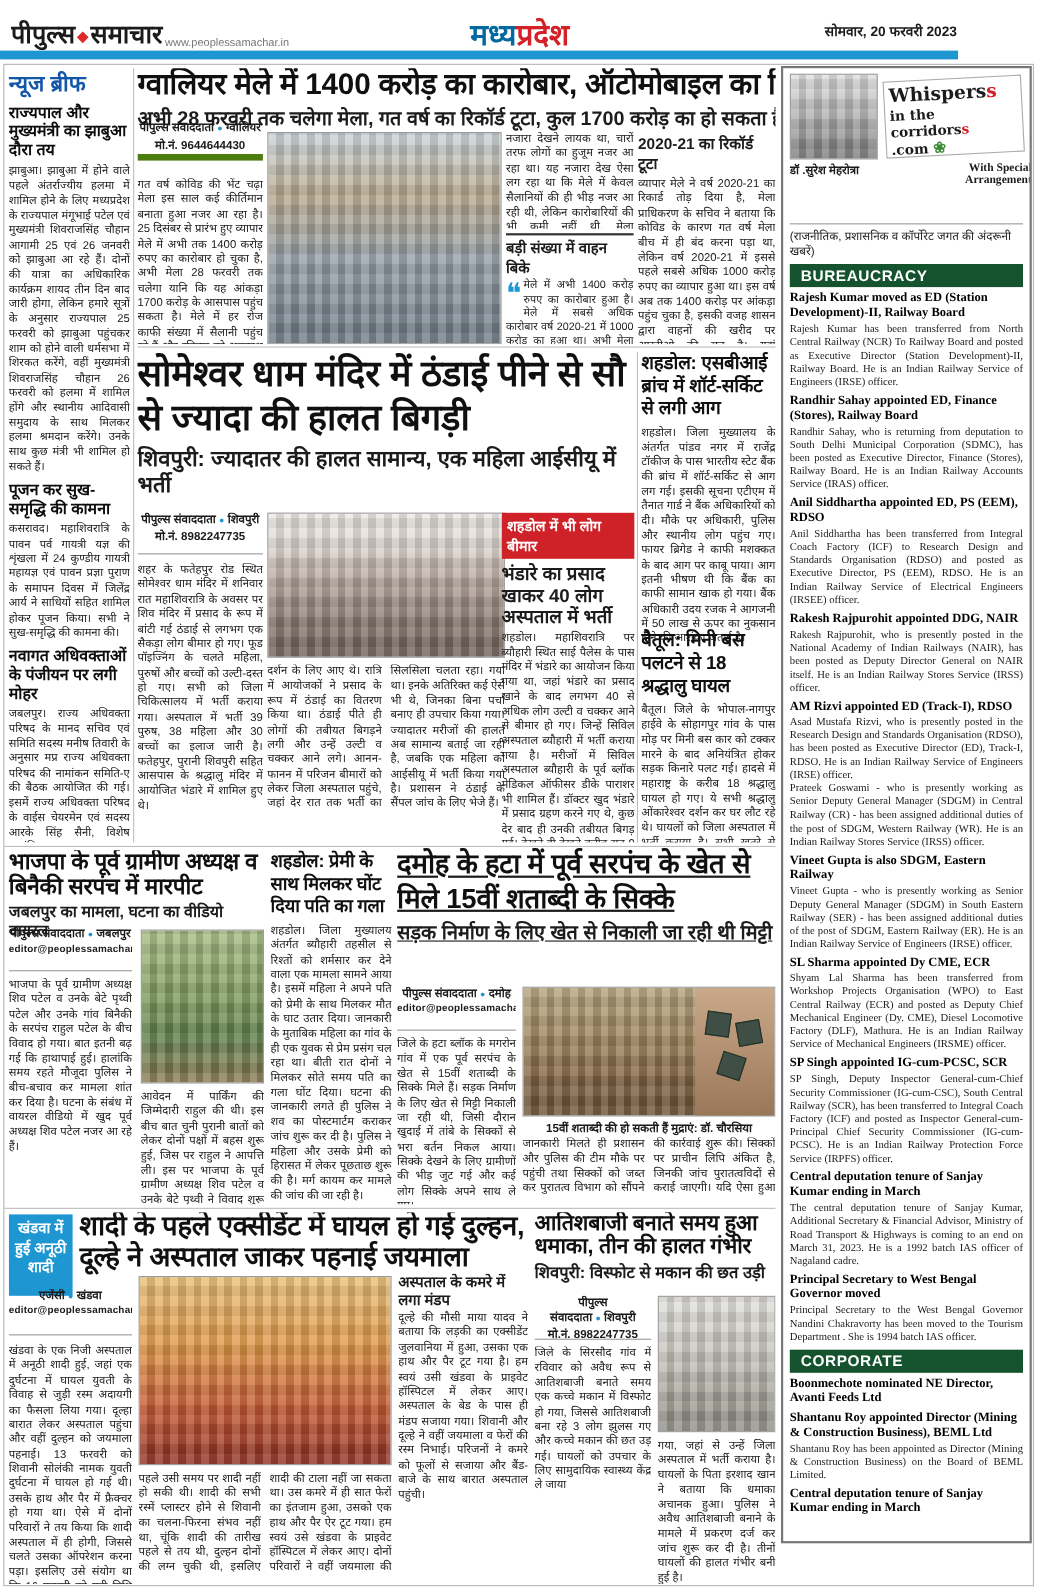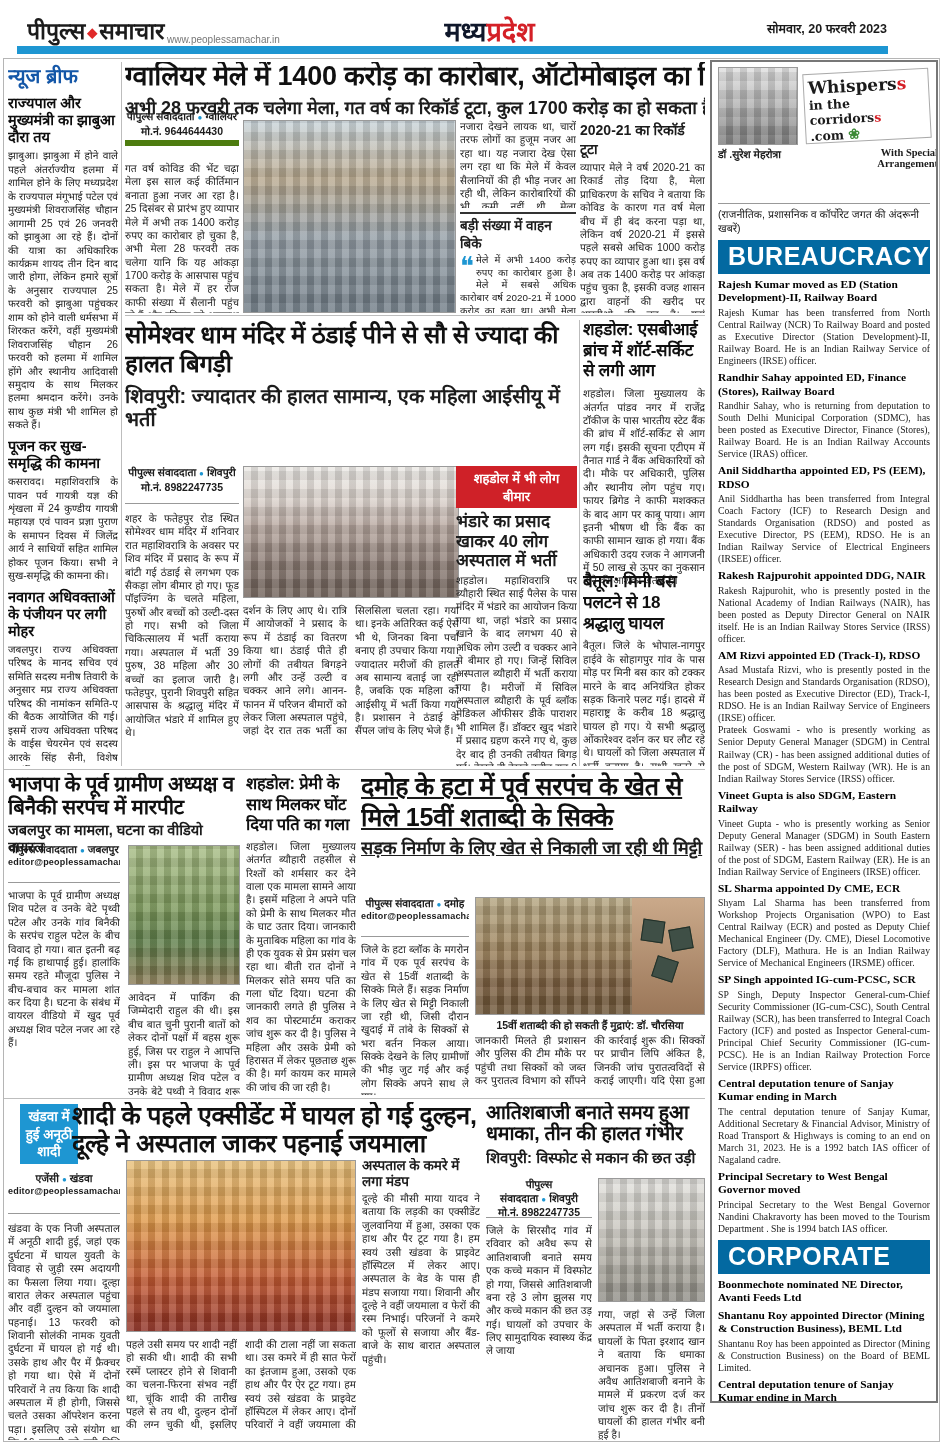--- a/index.html
+++ b/index.html
@@ -24,37 +24,37 @@
   .ph-hosp { background:linear-gradient(180deg,#e2e1dd 0%,#c6c3bb 45%,#a09d94 80%,#8f8d86 100%); }
   .ph-portrait { background:linear-gradient(180deg,#e0e0e0 0%,#b5b5b5 45%,#7a7a7a 100%); }
   .ph-texture { position:absolute; inset:0;
     background:repeating-linear-gradient(90deg, rgba(255,255,255,0.14) 0 7px, rgba(0,0,0,0.10) 7px 14px),
                repeating-linear-gradient(0deg, rgba(255,255,255,0.06) 0 9px, rgba(0,0,0,0.07) 9px 18px); }
   .coin { position:absolute; width:22px; height:22px; background:#3f4f46; border:1px solid #223028; transform:rotate(8deg); }
   .quote-box { border-top:2px solid #333; }
   .quote-mark { color:#1e96d2; font-size:26px; line-height:1; font-family:"Liberation Serif", serif; }
   .w-item h4 { font-family:"Liberation Serif", serif; font-size:11.4px; line-height:1.18; color:#000; margin:4px 0 2px; }
   .w-item p  { font-family:"Liberation Serif", serif; font-size:9.7px; line-height:1.24; text-align:justify; color:#1a1a1a; }
-  .w-band { background:#0369a1; color:#fff; font-weight:bold; font-size:25px; padding:2px 0 3px 10px; margin:5px 0 2px; letter-spacing:0.5px; }
+  .w-band { background:#14532d; color:#fff; font-weight:bold; font-size:14px; padding:2px 0 3px 10px; margin:5px 0 2px; letter-spacing:0.5px; }
   .brief-t { font-weight:bold; font-size:14.5px; line-height:1.18; margin:6px 0 3px; color:#0d0d0d; }
   .brief-b { font-size:10.2px; line-height:1.32; text-align:justify; }
-  .red-band { background:#cf2128; color:#fff; font-weight:bold; font-size:13px; padding:3px 5px;text-align:center; }
+  .red-band { background:#cf2128; color:#fff; font-weight:bold; font-size:13px; padding:3px 5px; }
   .kicker { background:#1e96d2; color:#fff; font-weight:bold; font-size:13.5px; line-height:1.3; text-align:center; padding:4px 2px; }
   .logo-dia::before { content:"◆"; color:#e02929; font-size:13px; padding:0 2px; position:relative; top:-2px; }
 </style>
 </head>
 <body>
 
-<div class="abs" style="left:17px;top:0;width:871px;height:55px;">
+<div class="abs" style="left:0;top:0;width:871px;height:55px;">
   <div class="abs" style="left:10px;top:14px;width:175px;height:32px;font-size:23px;font-weight:bold;white-space:nowrap;">
     <span>पीपुल्स</span><span class="logo-dia"></span><span>समाचार</span>
   </div>
   <div class="abs" style="left:150px;top:34px;width:160px;font-size:10px;color:#777;">www.peoplessamachar.in</div>
   <div class="abs" style="left:0;top:12px;width:945px;text-align:center;font-size:27px;font-weight:bold;">
-    <span style="color:#0f172a;">मध्य</span><span style="color:#d42027;">प्रदेश</span>
+    <span style="color:#0369a1;">मध्य</span><span style="color:#d42027;">प्रदेश</span>
   </div>
   <div class="abs" style="left:735px;top:20px;width:135px;font-size:12.5px;font-weight:bold;text-align:right;">सोमवार, 20 फरवरी 2023</div>
   <div class="abs" style="left:880px;top:6px;width:38px;height:38px;background:#111;color:#fff;font-size:21px;font-weight:bold;text-align:center;line-height:38px;">08</div>
   <div class="abs" style="left:0;top:46px;width:945px;height:8px;background:#1e96d2;"></div>
 </div>
 
 <div class="abs" style="left:3px;top:58px;width:937px;height:1384px;border:1px solid #b5b5b5;"></div>
 
 <div class="abs" style="left:8px;top:62px;width:110px;height:704px;">
   <div style="font-size:20px;font-weight:bold;color:#1457a8;margin-bottom:2px;">न्यूज ब्रीफ</div>
@@ -86,21 +86,21 @@
 
   </div>
   <div class="abs" style="left:455px;top:58px;width:125px;height:193px;">
     <div style="font-size:14px;font-weight:bold;margin-bottom:3px;">2020-21 का रिकॉर्ड टूटा</div>
     <div class="bodytxt">व्यापार मेले ने वर्ष 2020-21 का रिकार्ड तोड़ दिया है, मेला प्राधिकरण के सचिव ने बताया कि कोविड के कारण गत वर्ष मेला बीच में ही बंद करना पड़ा था, लेकिन वर्ष 2020-21 में इससे पहले सबसे अधिक 1000 करोड़ रुपए का व्यापार हुआ था। इस वर्ष अब तक 1400 करोड़ पर आंकड़ा पहुंच चुका है, इसकी वजह शासन द्वारा वाहनों की खरीद पर आरटीओ की छूट है। यहां ऑटोमोबाइल सेक्टर में 1100 करोड़, कपड़ा में 100 करोड़, इलेक्ट्रॉनिक में 7 करोड़ फर्नीचर में 40 करोड़ का व्यापार हुआ है।</div>
   </div>
 </div>
 <div class="hline" style="left:125px;top:315px;width:580px;"></div>
 
 <div class="abs" style="left:125px;top:320px;width:452px;height:446px;">
-  <div class="hl" style="font-size:24px;line-height:1.22;">सोमेश्वर धाम मंदिर में ठंडाई पीने से सौ से ज्यादा की हालत बिगड़ी</div>
+  <div class="hl" style="font-size:33px;line-height:1.22;">सोमेश्वर धाम मंदिर में ठंडाई पीने से सौ से ज्यादा की हालत बिगड़ी</div>
   <div class="sub" style="font-size:20px;margin-top:6px;">शिवपुरी: ज्यादातर की हालत सामान्य, एक महिला आईसीयू में भर्ती</div>
   <div class="abs" style="left:0;top:146px;width:114px;height:38px;border-bottom:1px solid #999;">
     <div class="byline"><span>पीपुल्स संवाददाता</span><span class="dot"></span><span>शिवपुरी</span></div>
     <div class="phone">मो.नं. 8982247735</div>
   </div>
   <div class="abs bodytxt" style="left:0;top:192px;width:114px;height:254px;">शहर के फतेहपुर रोड स्थित सोमेश्वर धाम मंदिर में शनिवार रात महाशिवरात्रि के अवसर पर शिव मंदिर में प्रसाद के रूप में बांटी गई ठंडाई से लगभग एक सैकड़ा लोग बीमार हो गए। फूड पॉइज्निंग के चलते महिला, पुरुषों और बच्चों को उल्टी-दस्त हो गए। सभी को जिला चिकित्सालय में भर्ती कराया गया। अस्पताल में भर्ती 39 पुरुष, 38 महिला और 30 बच्चों का इलाज जारी है। फतेहपुर, पुरानी शिवपुरी सहित आसपास के श्रद्धालु मंदिर में आयोजित भंडारे में शामिल हुए थे।</div>
   <div class="photo ph-crowd" style="left:118px;top:146px;width:216px;height:132px;">
       <div class="ph-texture"></div>
     </div>
   <div class="abs bodytxt" style="left:118px;top:284px;width:216px;height:162px;column-count:2;column-gap:8px;">दर्शन के लिए आए थे। रात्रि में आयोजकों ने प्रसाद के रूप में ठंडाई का वितरण किया था। ठंडाई पीते ही लोगों की तबीयत बिगड़ने लगी और उन्हें उल्टी व चक्कर आने लगे। आनन-फानन में परिजन बीमारों को लेकर जिला अस्पताल पहुंचे, जहां देर रात तक भर्ती का सिलसिला चलता रहा। गया था। इनके अतिरिक्त कई ऐसे भी थे, जिनका बिना पर्चा बनाए ही उपचार किया गया। ज्यादातर मरीजों की हालत अब सामान्य बताई जा रही है, जबकि एक महिला को आईसीयू में भर्ती किया गया है। प्रशासन ने ठंडाई के सैंपल जांच के लिए भेजे हैं।</div>
@@ -154,21 +154,21 @@
       <div class="coin" style="left:38px;top:30px;transform:rotate(-10deg);"></div>
       <div class="coin" style="left:22px;top:60px;transform:rotate(18deg);"></div>
     </div>
   </div>
   <div class="abs" style="left:114px;top:247px;width:230px;font-size:10.5px;font-weight:bold;text-align:center;">15वीं शताब्दी की हो सकती हैं मुद्राएं: डॉ. चौरसिया</div>
   <div class="abs bodytxt" style="left:114px;top:263px;width:230px;height:61px;column-count:2;column-gap:8px;">जानकारी मिलते ही प्रशासन और पुलिस की टीम मौके पर पहुंची तथा सिक्कों को जब्त कर पुरातत्व विभाग को सौंपने की कार्रवाई शुरू की। सिक्कों पर प्राचीन लिपि अंकित है, जिनकी जांच पुरातत्वविदों से कराई जाएगी। यदि ऐसा हुआ तो यह है कि नियमानुसार कार्यवाही की जाएगी।</div>
 </div>
 <div class="hline" style="left:4px;top:1098px;width:701px;"></div>
 
 <div class="abs" style="left:8px;top:1102px;width:472px;height:338px;">
-  <div class="kicker abs" style="left:12px;top:2px;width:58px;height:60px;">खंडवा में हुई अनूठी शादी</div>
+  <div class="kicker abs" style="left:0;top:2px;width:58px;height:74px;">खंडवा में हुई अनूठी शादी</div>
   <div class="abs" style="left:64px;top:0;width:408px;height:66px;">
     <div class="hl" style="font-size:25px;">शादी के पहले एक्सीडेंट में घायल हो गई दुल्हन,</div>
     <div class="hl" style="font-size:25px;">दूल्हे ने अस्पताल जाकर पहनाई जयमाला</div>
   </div>
   <div class="abs" style="left:0;top:70px;width:112px;height:42px;border-bottom:1px solid #999;">
     <div class="byline"><span>एजेंसी</span><span class="dot"></span><span>खंडवा</span></div>
     <div class="email">editor@peoplessamachar.co.in</div>
   </div>
   <div class="abs bodytxt" style="left:0;top:120px;width:112px;height:218px;">खंडवा के एक निजी अस्पताल में अनूठी शादी हुई, जहां एक दुर्घटना में घायल युवती के विवाह से जुड़ी रस्म अदायगी का फैसला लिया गया। दूल्हा बारात लेकर अस्पताल पहुंचा और वहीं दुल्हन को जयमाला पहनाई। 13 फरवरी को शिवानी सोलंकी नामक युवती दुर्घटना में घायल हो गई थी। उसके हाथ और पैर में फ्रैक्चर हो गया था। ऐसे में दोनों परिवारों ने तय किया कि शादी अस्पताल में ही होगी, जिससे चलते उसका ऑपरेशन करना पड़ा। इसलिए उसे संयोग था कि 16 फरवरी को यही तिथि तय थी।</div>
   <div class="photo ph-wed" style="left:118px;top:58px;width:230px;height:172px;">

